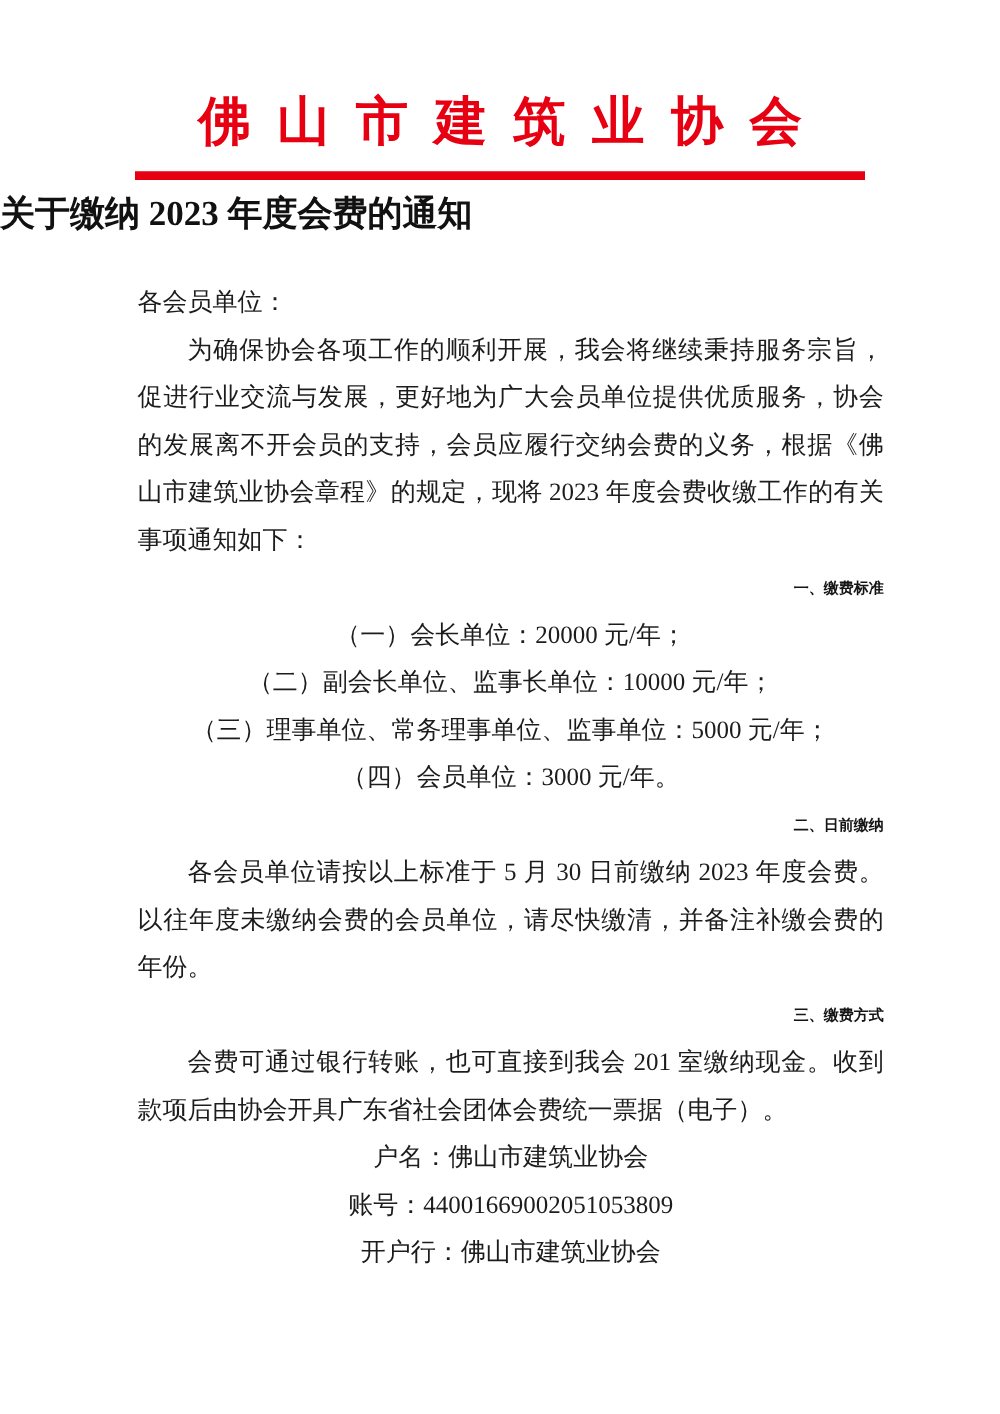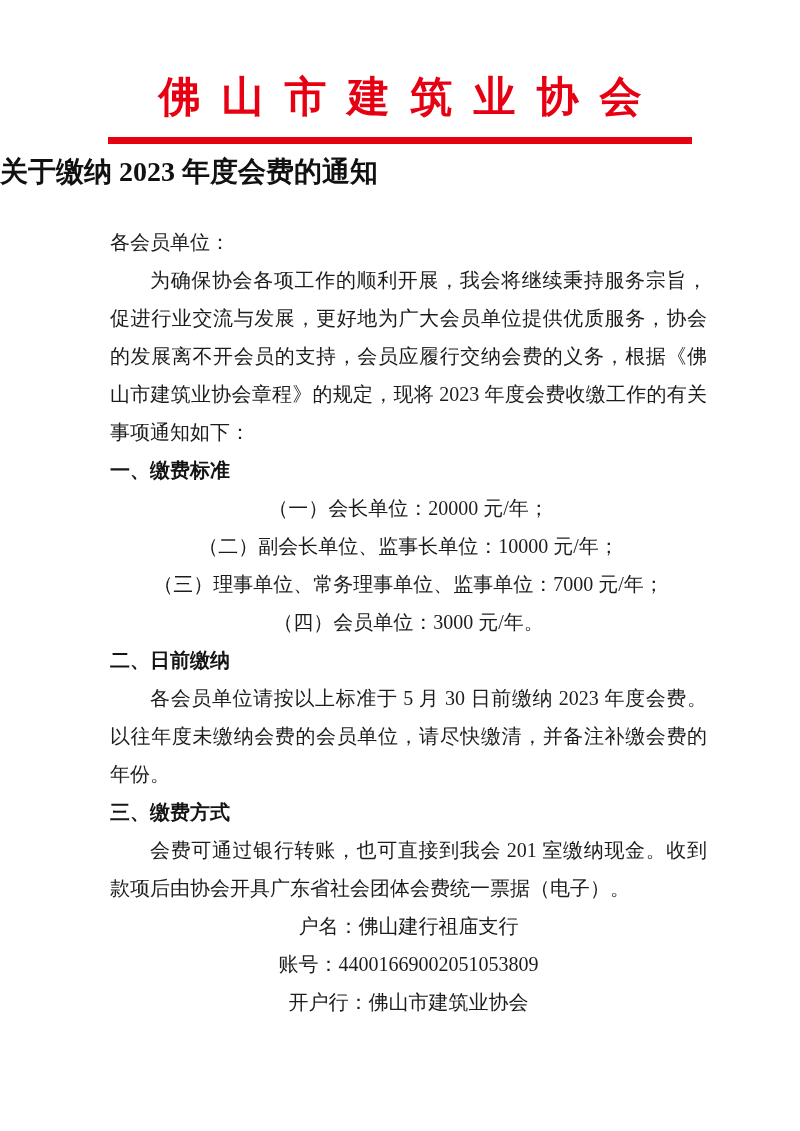--- a/index.html
+++ b/index.html
@@ -51,23 +51,23 @@
     line-height:38px;
     text-align:justify;
   }
   .content p,.content h3{margin:0;padding:0;}
   .salutation{text-align:left;}
   .para{text-indent:2em;}
   .sec-heading{
     padding-left:2em;
     font-family:"Liberation Sans","DejaVu Sans",sans-serif;
     font-weight:700;
-    font-size:20px;
+    font-size:12px;
     line-height:38px;
-    text-align:left;
+    text-align:right;
     color:#141414;
   }
   .fee-item,.acct-line{
     padding-left:2em;
     text-align:center;
   }
 </style>
 </head>
 <body>
 
@@ -84,32 +84,32 @@
     <p class="salutation">各会员单位：</p>
 
     <p class="para">为确保协会各项工作的顺利开展，我会将继续秉持服务宗旨，促进行业交流与发展，更好地为广大会员单位提供优质服务，协会的发展离不开会员的支持，会员应履行交纳会费的义务，根据《佛山市建筑业协会章程》的规定，现将 2023 年度会费收缴工作的有关事项通知如下：</p>
 
     <h3 class="sec-heading">一、缴费标准</h3>
 
     <p class="fee-item">（一）会长单位：20000 元/年；</p>
 
     <p class="fee-item">（二）副会长单位、监事长单位：10000 元/年；</p>
 
-    <p class="fee-item">（三）理事单位、常务理事单位、监事单位：7000 元/年；</p>
+    <p class="fee-item">（三）理事单位、常务理事单位、监事单位：5000 元/年；</p>
 
     <p class="fee-item">（四）会员单位：3000 元/年。</p>
 
     <h3 class="sec-heading">二、日前缴纳</h3>
 
     <p class="para">各会员单位请按以上标准于 5 月 30 日前缴纳 2023 年度会费。以往年度未缴纳会费的会员单位，请尽快缴清，并备注补缴会费的年份。</p>
 
     <h3 class="sec-heading">三、缴费方式</h3>
 
     <p class="para">会费可通过银行转账，也可直接到我会 201 室缴纳现金。收到款项后由协会开具广东省社会团体会费统一票据（电子）。</p>
 
-    <p class="acct-line">户名：佛山建行祖庙支行</p>
+    <p class="acct-line">户名：佛山市建筑业协会</p>
 
     <p class="acct-line">账号：44001669002051053809</p>
 
     <p class="acct-line">开户行：佛山市建筑业协会</p>
 
   </div>
 </div>
 
 </body></html>

